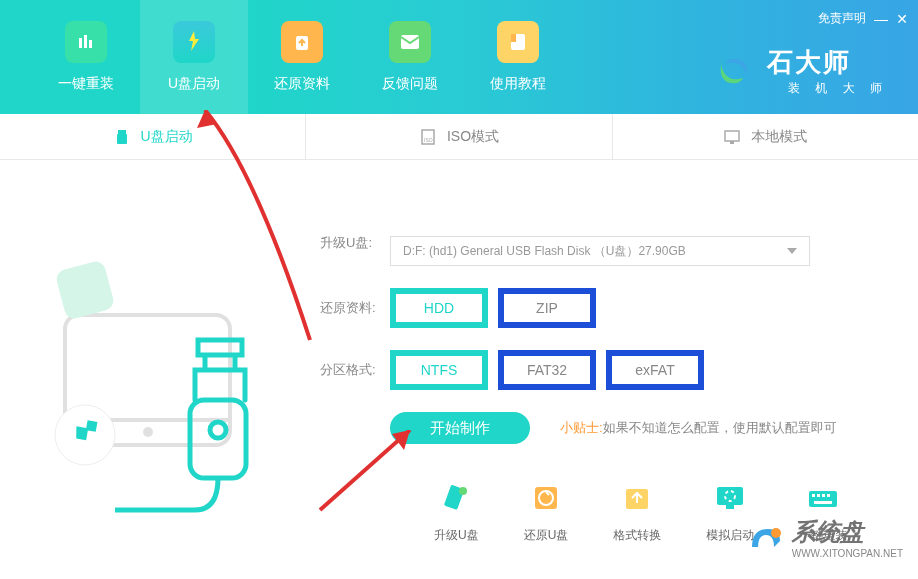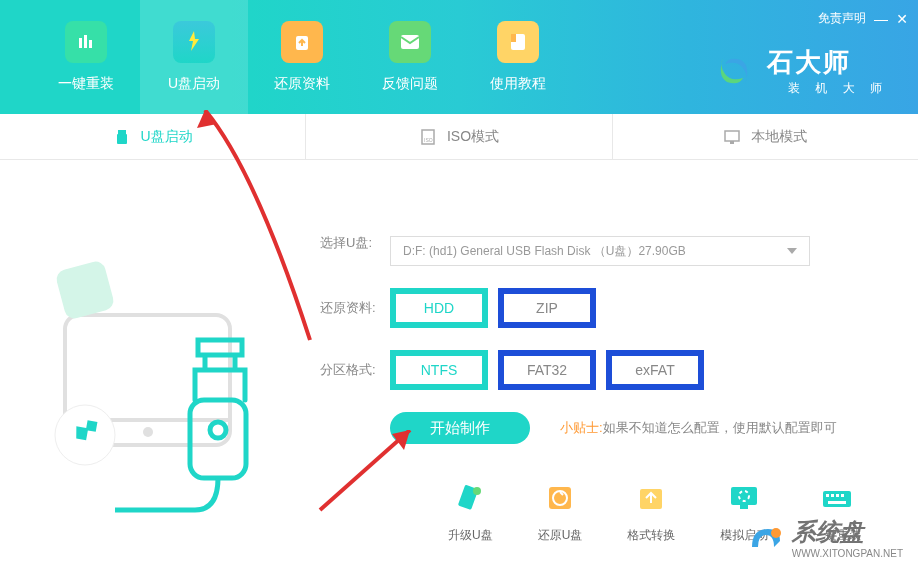--- a/index.html
+++ b/index.html
@@ -41,21 +41,21 @@
     .option-group { display: flex; gap: 10px; }
     .option-btn { width: 98px; height: 40px; border: 6px solid #1d4ed8; display: flex; align-items: center; justify-content: center; color: #888; font-size: 14px; cursor: pointer; }
     .option-btn.selected { border-color: #1fd6c8; color: #1fd6c8; }
     
     .action-row { display: flex; align-items: center; gap: 30px; margin-top: 10px; margin-left: 70px; }
     .primary-btn { width: 140px; height: 32px; background: #1fd6c8; color: #fff; border: none; border-radius: 24px; font-size: 15px; cursor: pointer; }
     .tip { font-size: 13px; }
     .tip-label { color: #ff9933; }
     .tip-text { color: #888; }
     
-    .bottom-tools { position: absolute; bottom: 35px; left: 448px; display: flex; gap: 45px; }
+    .bottom-tools { position: absolute; bottom: 35px; left: 434px; display: flex; gap: 45px; }
     .tool-item { display: flex; flex-direction: column; align-items: center; gap: 10px; cursor: pointer; }
     .tool-icon { width: 38px; height: 38px; }
     .tool-label { font-size: 12px; color: #666; }
     
     .watermark { position: absolute; bottom: 20px; right: 15px; display: flex; align-items: center; gap: 8px; }
     .wm-logo { width: 38px; height: 38px; }
     .wm-text { display: flex; flex-direction: column; }
     .wm-name { font-size: 24px; font-weight: bold; font-style: italic; color: #737373; }
     .wm-url { font-size: 10px; color: #888; }
     
@@ -166,21 +166,21 @@
       <path d="M60 208 L70 208 L70 200 L80 200 L80 210 L72 210 L72 220 L62 220 Z" fill="#1fd6c8" transform="rotate(10 70 215)"></path>
       <path d="M200 130 L200 100 L250 100 L250 130 M210 100 L210 85 M240 100 L240 85 M203 85 L247 85 L247 70 L203 70 Z" fill="none" stroke="#1fd6c8" stroke-width="5" stroke-linecap="round" transform="translate(-20,50)"></path>
       <rect x="195" y="180" width="56" height="78" rx="14" fill="none" stroke="#1fd6c8" stroke-width="5" transform="translate(-20,0)"></rect>
       <circle cx="223" cy="210" r="8" fill="none" stroke="#1fd6c8" stroke-width="5" transform="translate(-20,0)"></circle>
       <path d="M203 258 Q203 290 180 290 L100 290" fill="none" stroke="#1fd6c8" stroke-width="5"></path>
     </svg>
   </div>
 
   <div class="form-area">
     <div class="form-row">
-      <span class="form-label">选择U盘:</span>
+      <span class="form-label">升级U盘:</span>
       <div class="select-box">
         <span>D:F: (hd1) General USB Flash Disk （U盘）27.90GB</span>
         <span class="select-arrow"></span>
       </div>
     </div>
 
     <div class="form-row">
       <span class="form-label">还原资料:</span>
       <div class="option-group">
         <div class="option-btn selected">HDD</div>

